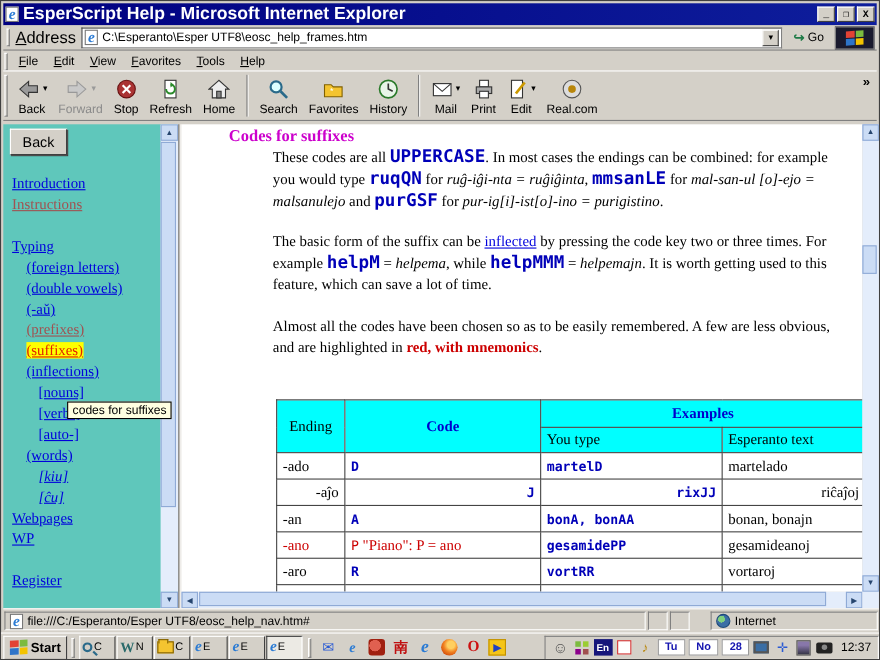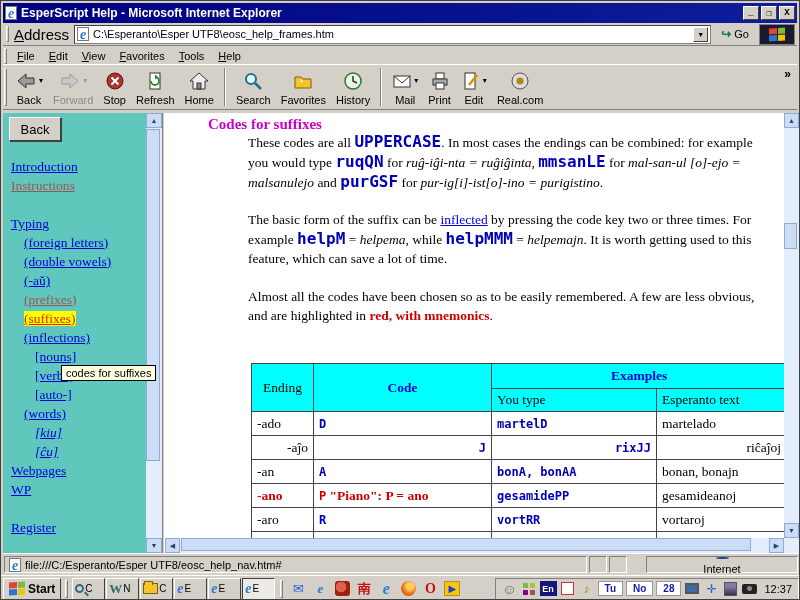--- a/index.html
+++ b/index.html
@@ -9,21 +9,21 @@
   .raised { border-top:1px solid #FFFFFF; border-left:1px solid #FFFFFF;
             border-right:1px solid #404040; border-bottom:1px solid #404040;
             background:#D4D0C8; }
   .sunken { border-top:1px solid #808080; border-left:1px solid #808080;
             border-right:1px solid #FFFFFF; border-bottom:1px solid #FFFFFF; }
 
   
   .titlebar { position:absolute; left:2px; top:2px; width:794px; height:20px;
               background:linear-gradient(90deg,#000080,#0E1E9C); color:#fff;
               display:flex; align-items:center; padding:0 2px; }
-  .titlebar .title { font-weight:bold; font-size:12px; margin-left:4px; flex:1;
+  .titlebar .title { font-weight:bold; font-size:16px; margin-left:4px; flex:1;
                      white-space:nowrap; overflow:hidden; }
   .winbtn { width:16px; height:14px; margin-left:2px; font-size:9px; font-weight:bold;
             color:#000; display:flex; align-items:center; justify-content:center;
             font-family:"Liberation Mono", monospace; }
   .ie-e { font-family:"Liberation Serif", serif; font-style:italic; font-weight:bold;
           color:#2B7BD4; font-size:14px; line-height:14px; }
   .ie-page { position:relative; width:12px; height:14px; background:#fff;
              border:1px solid #777; font-size:9px; line-height:12px; text-align:center; }
 
   
@@ -121,31 +121,31 @@
 
   table.suffix { position:absolute; left:86px; top:214px; border-collapse:collapse;
                  table-layout:fixed; width:535px; font-size:13.5px;margin-top:36px; }
   table.suffix td { border:1px solid #444; padding:1px 5px; overflow:hidden;
                     white-space:nowrap; }
   td.hdr { background:#00FFFF; }
   td.center { text-align:center; }
   .blue-b { color:#0000CC; font-weight:bold; }
   .mono { font-family:"DejaVu Sans Mono","Liberation Mono",monospace; font-weight:bold;
           color:#0000B8; font-size:12px; }
-  .redtxt { color:#CC0000; font-weight:bold; }
+  .redtxt { color:#CC0000; font-weight:normal; }
   .mono.redtxt { color:#CC0000; }
 
   
   .statusbar { position:absolute; left:2px; top:552px; width:796px; height:22px;
                background:#D4D0C8; display:flex; align-items:stretch; padding:2px 1px 2px 1px;
                border-top:1px solid #fff; }
   .status-pane { display:flex; align-items:center; font-size:11px; padding:0 4px; gap:4px; }
   .status-main { flex:1; }
   .status-mini { width:18px; margin-left:2px; }
-  .status-zone { width:152px; margin-left:19px;flex-direction:column; }
+  .status-zone { width:152px; margin-left:19px; }
   .globe { width:13px; height:13px; border-radius:50%;
            background:radial-gradient(circle at 35% 35%, #7FD07F 0 30%, #3A6EA5 32%);
            border:1px solid #1d4a7a; }
 
   
   .taskbar { position:absolute; left:0; top:574px; width:800px; height:26px;
              background:#D4D0C8; border-top:1px solid #fff; display:flex;
              align-items:center; padding:0 2px; }
   .start-btn { display:flex; align-items:center; gap:3px; height:22px; padding:0 5px;
                font-size:12px; font-weight:bold; }

